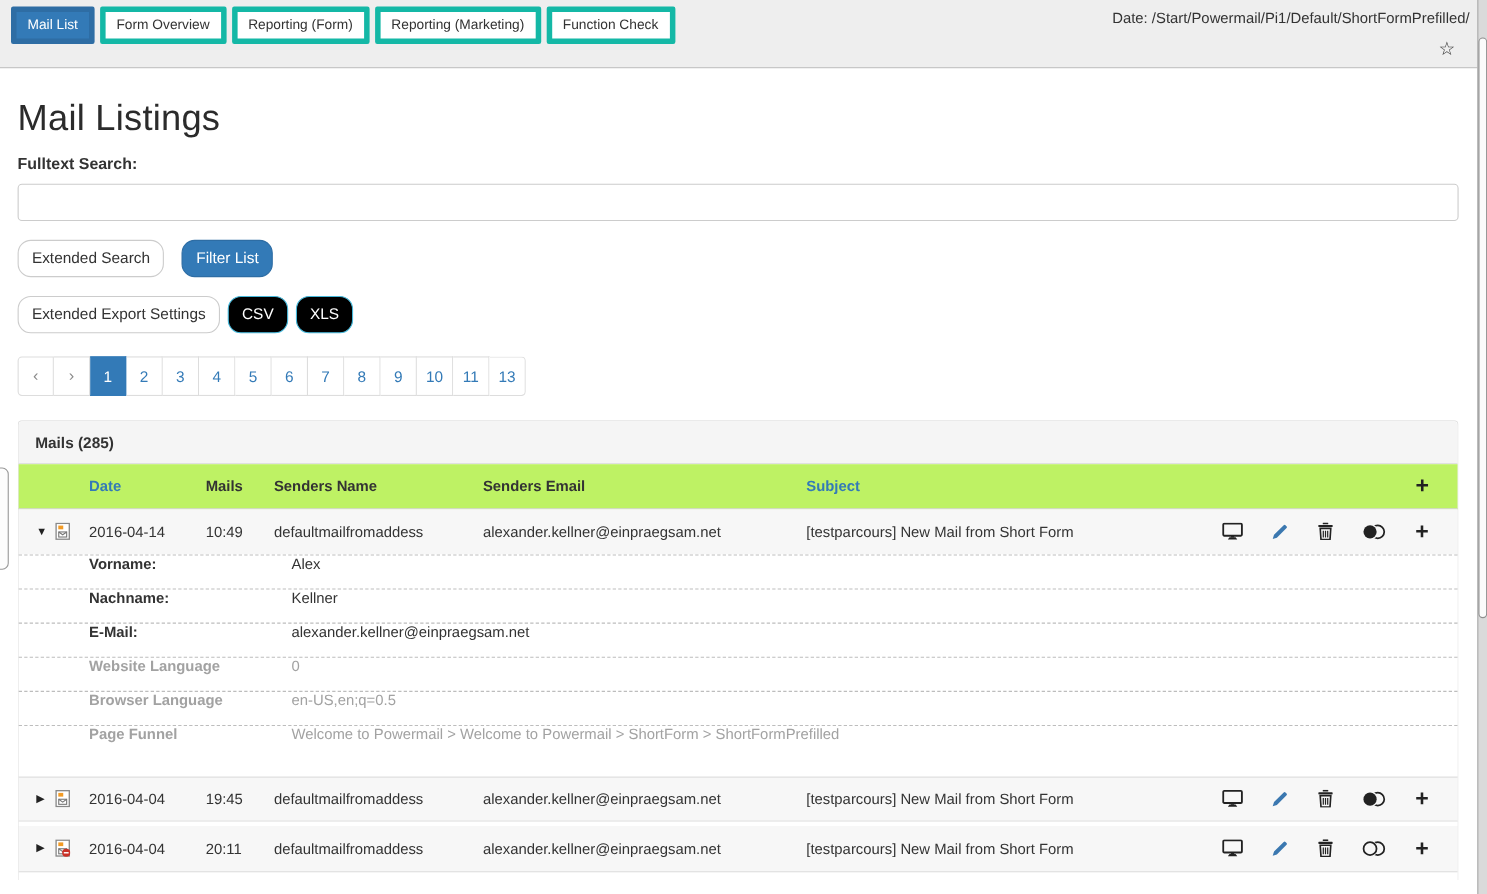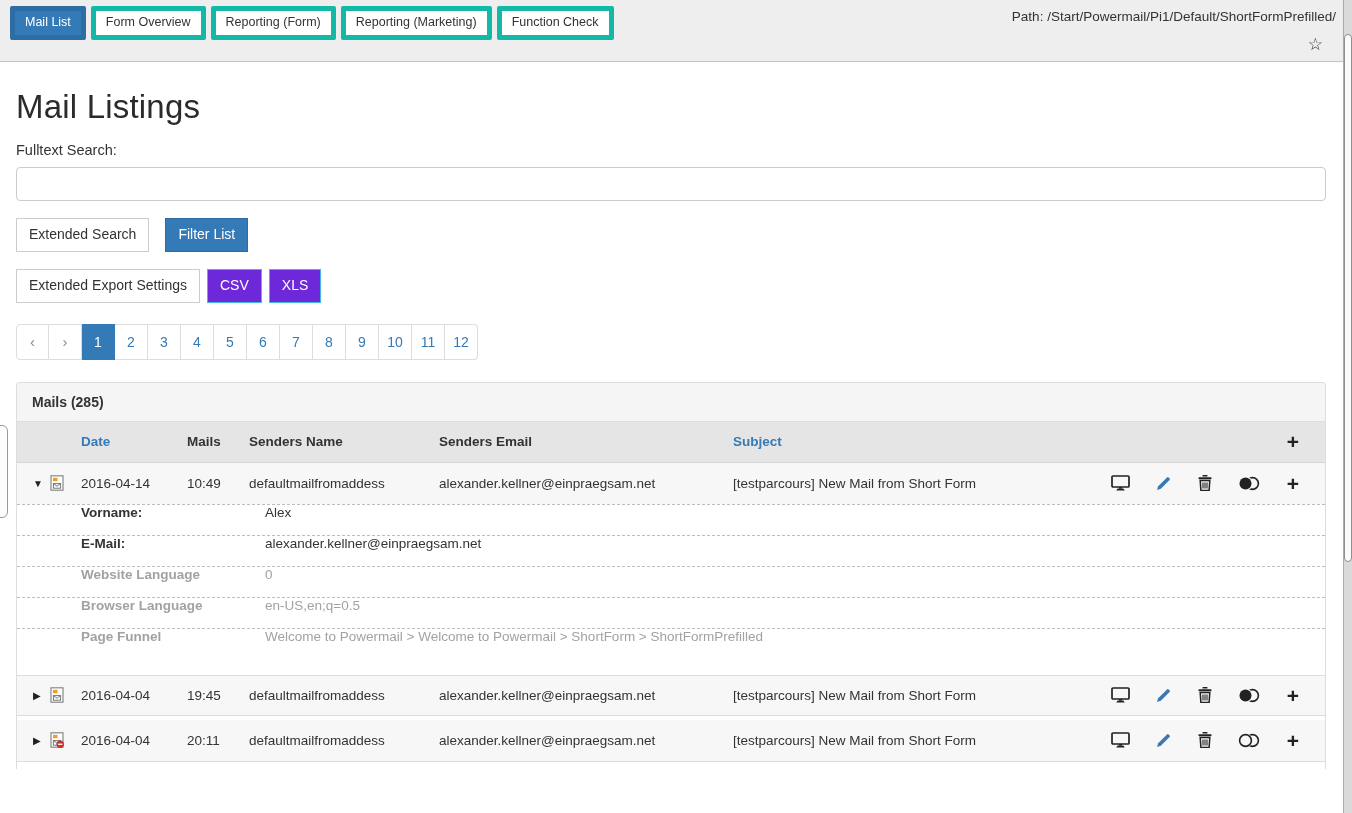--- a/index.html
+++ b/index.html
@@ -10,40 +10,40 @@
   .docheader{height:62px;background:#eee;border-bottom:1px solid #c3c3c3;position:relative}
   .tabs{position:absolute;left:10px;top:6px;display:flex;gap:5px}
   .tab{font-size:12.5px;line-height:1;padding:5px 10px 6px;background:#fff;border:5px solid #14b8a6;border-radius:2px;color:#333;cursor:pointer;white-space:nowrap}
   .tab.active{background:#337ab7;border-color:#2e6da4;color:#fff}
   .path{position:absolute;right:16px;top:9px;font-size:13.5px;color:#333}
   .star{position:absolute;right:29px;top:36px;font-size:17px;color:#333;cursor:pointer;line-height:1}
 
   
   .content{padding:0 26px 0 16px}
   .page-title{font-size:33px;font-weight:400;color:#2b2b2b;padding-top:26px;margin-bottom:16px;letter-spacing:.2px}
-  .search-label{font-size:14.5px;font-weight:normal;margin-bottom:9px}
+  .search-label{font-size:14.5px;font-weight:bold;margin-bottom:9px}
   .search-input{display:block;width:100%;height:34px;border:1px solid #ccc;border-radius:4px;padding:6px 12px;font-size:14px;font-family:inherit;outline:none}
-  .btn{display:inline-flex;align-items:center;justify-content:center;font-size:14px;line-height:1.42;padding:6px 12px;border-radius:0;border:1px solid #ccc;background:#fff;color:#333;cursor:pointer;font-family:inherit;white-space:nowrap}
+  .btn{display:inline-flex;align-items:center;justify-content:center;font-size:14px;line-height:1.42;padding:6px 12px;border-radius:12px;border:1px solid #ccc;background:#fff;color:#333;cursor:pointer;font-family:inherit;white-space:nowrap}
   .btn-primary{background:#337ab7;border-color:#2e6da4;color:#fff}
-  .btn-info{background:#6d28d9;border-color:#46b8da;color:#fff}
+  .btn-info{background:#000000;border-color:#46b8da;color:#fff}
   .actions-row{margin-top:17px;display:flex;gap:16px}
   .export-row{margin-top:17px;display:flex;gap:7px}
 
   
   .pagination{margin-top:21px;display:inline-flex}
   .page-item{min-width:33px;height:36px;display:flex;align-items:center;justify-content:center;border:1px solid #ddd;border-left:none;font-size:14px;color:#337ab7;cursor:pointer;background:#fff;padding:0 6px}
   .page-item:first-child{border-left:1px solid #ddd;border-radius:4px 0 0 4px}
   .page-item:last-child{border-radius:0 4px 4px 0}
   .page-item.active{background:#337ab7;border-color:#337ab7;color:#fff}
   .page-item.chev{color:#8a8a8a;font-size:15px}
 
   
   .panel{margin-top:22px;border:1px solid #ddd;border-bottom:none;border-radius:4px 4px 0 0;background:#fff}
   .panel-heading{background:#f5f5f5;border-bottom:1px solid #ddd;padding:11px 15px;font-size:14px;font-weight:bold;border-radius:4px 4px 0 0}
-  .thead{display:flex;align-items:center;background:#e5e5e5;height:41px;font-size:13.5px;font-weight:bold;border-bottom:1px solid #d5d5d5}
+  .thead{display:flex;align-items:center;background:#bef264;height:41px;font-size:13.5px;font-weight:bold;border-bottom:1px solid #d5d5d5}
   .c-exp{width:64px;display:flex;align-items:center;gap:6px;padding-left:16px}
   .c-date{width:106px}
   .c-time{width:62px}
   .c-name{width:190px}
   .c-email{width:294px}
   .c-subj{flex:1}
   .c-act{width:226px;display:flex;align-items:center;justify-content:space-between;padding:0 26px 0 12px}
   .c-act.head-act{justify-content:flex-end}
   .col-link{color:#337ab7;cursor:pointer}
   .mail-row{display:flex;align-items:center;height:41px;background:#f7f7f7;font-size:13.5px}
@@ -73,21 +73,21 @@
 <body>
 
 <div class="docheader">
   <div class="tabs">
     <button class="tab active">Mail List</button>
     <button class="tab">Form Overview</button>
     <button class="tab">Reporting (Form)</button>
     <button class="tab">Reporting (Marketing)</button>
     <button class="tab">Function Check</button>
   </div>
-  <div class="path">Path: /Start/Powermail/Pi1/Default/ShortFormPrefilled/</div>
+  <div class="path">Date: /Start/Powermail/Pi1/Default/ShortFormPrefilled/</div>
   <span class="star">☆</span>
 </div>
 
 <div class="content">
   <h1 class="page-title">Mail Listings</h1>
 
   <div class="search-label">Fulltext Search:</div>
   <input class="search-input" type="text" value="" style="">
 
   <div class="actions-row">
@@ -109,21 +109,21 @@
     <div class="page-item">2</div>
     <div class="page-item">3</div>
     <div class="page-item">4</div>
     <div class="page-item">5</div>
     <div class="page-item">6</div>
     <div class="page-item">7</div>
     <div class="page-item">8</div>
     <div class="page-item">9</div>
     <div class="page-item">10</div>
     <div class="page-item">11</div>
-    <div class="page-item">12</div>
+    <div class="page-item">13</div>
   </div>
 
   
   <div class="panel">
     <div class="panel-heading">Mails (285)</div>
 
     <div class="thead">
       <div class="c-exp"></div>
       <div class="c-date col-link">Date</div>
       <div class="c-time">Mails</div>
@@ -182,20 +182,24 @@
               <circle cx="7.5" cy="7.5" r="6" fill="#222"></circle>
             </svg>
           </span>
         <span class="plus-glyph">+</span>
       </div>
     </div>
 
     <div class="detail-row">
       <div class="d-label">Vorname:</div>
       <div class="d-value">Alex</div>
+    </div>
+    <div class="detail-row">
+      <div class="d-label">Nachname:</div>
+      <div class="d-value">Kellner</div>
     </div>
     <div class="detail-row">
       <div class="d-label">E-Mail:</div>
       <div class="d-value">alexander.kellner@einpraegsam.net</div>
     </div>
     <div class="detail-row muted">
       <div class="d-label">Website Language</div>
       <div class="d-value">0</div>
     </div>
     <div class="detail-row muted">

